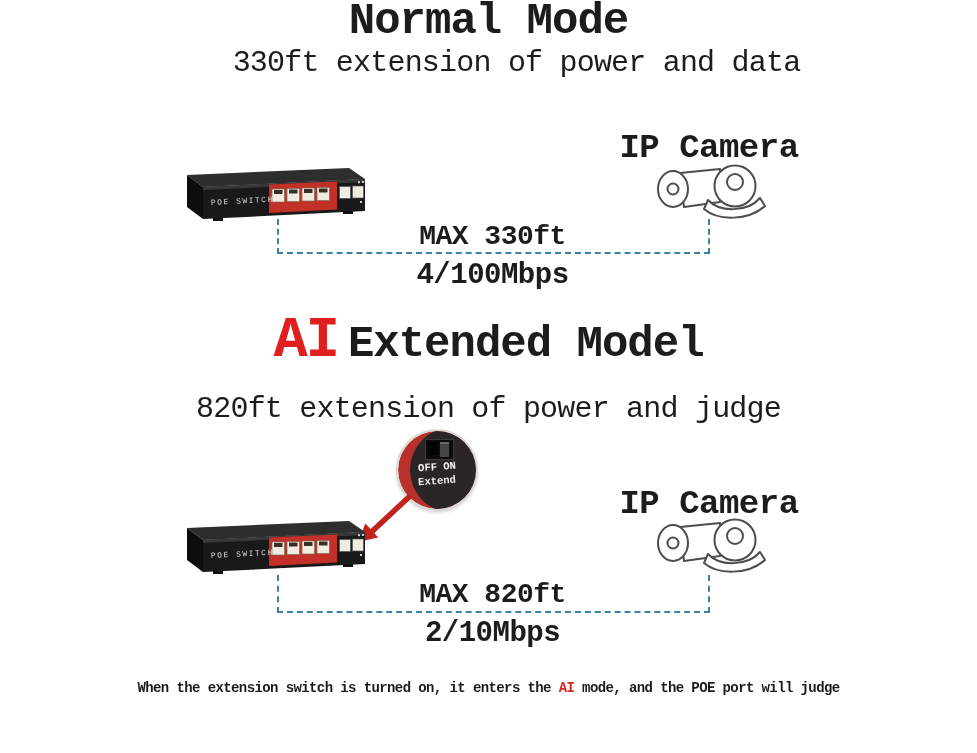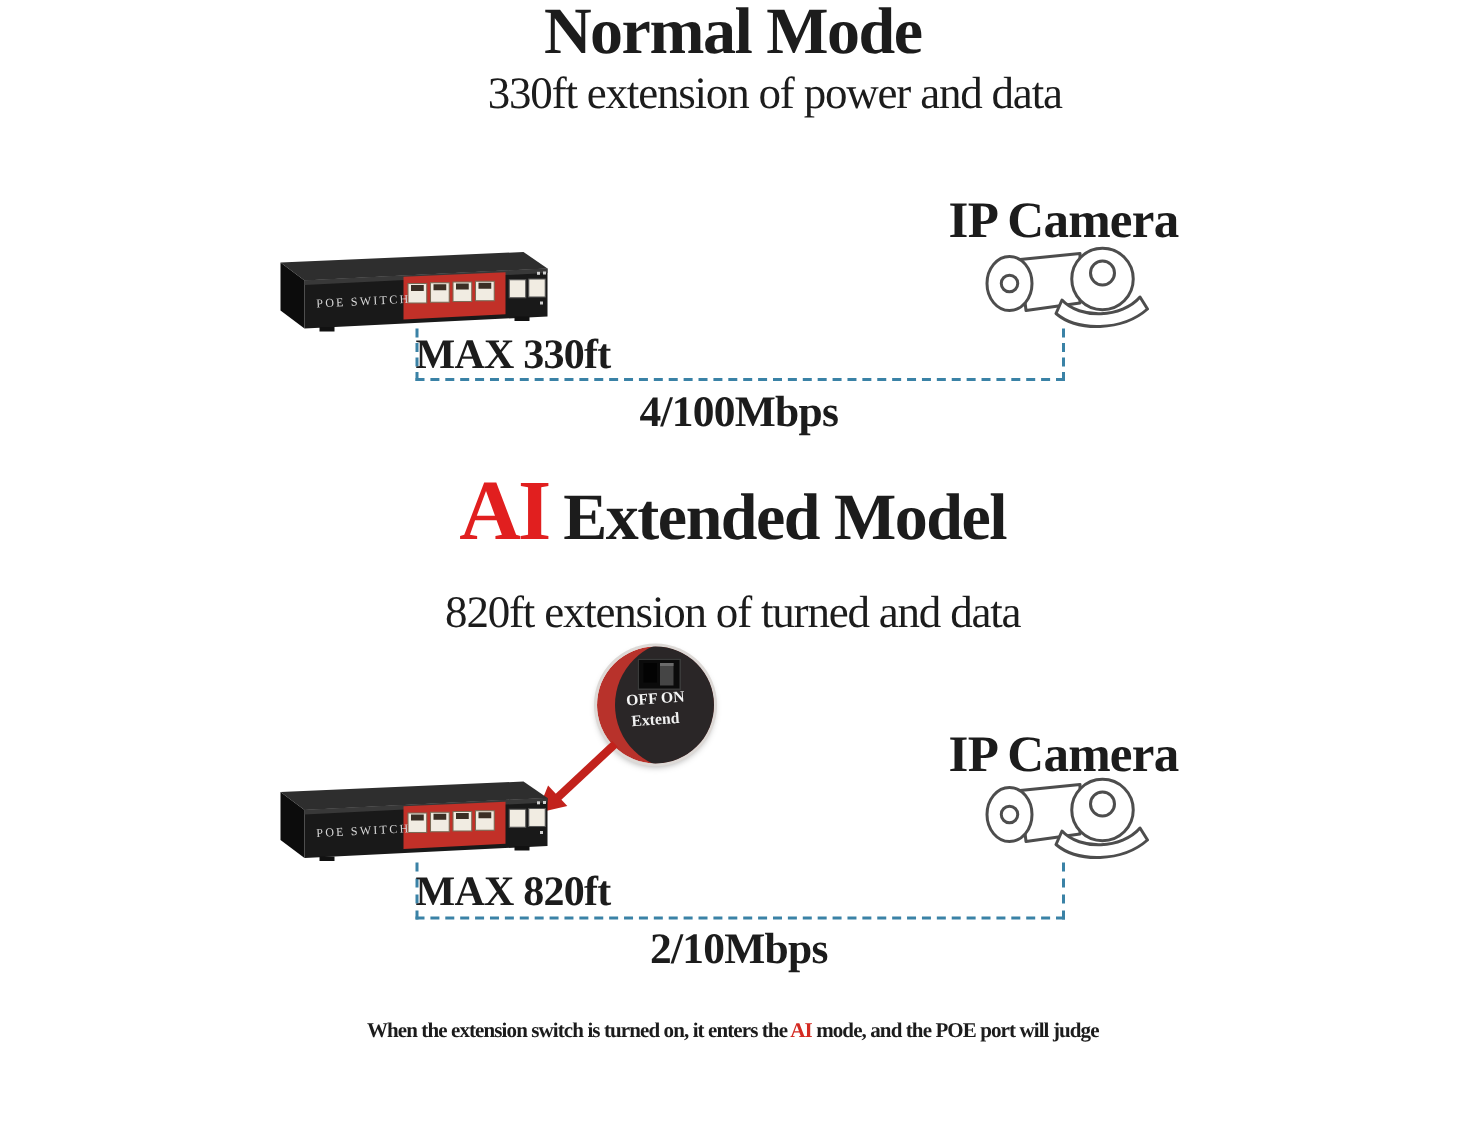--- a/index.html
+++ b/index.html
@@ -1,33 +1,33 @@
 <!DOCTYPE html>
 <html><head>
 <meta charset="utf-8">
 <style>
   html,body{margin:0;padding:0;background:#ffffff;}
   #page{position:relative;width:881px;height:753px;background:#ffffff;overflow:hidden;
-        font-family:Liberation Serif, serif;color:#1c1c1c;border-radius:13px;}
+        font-family:Liberation Mono, monospace;color:#1c1c1c;border-radius:13px;}
   .abs{position:absolute;}
   .ctr{left:0;width:977px;text-align:center;}
 
   
   .h-main{top:-4px;font-size:44px;line-height:50px;font-weight:bold;letter-spacing:-1px;}
   .h-sub{top:45px;font-size:30px;line-height:36px;font-weight:400;letter-spacing:-0.8px;padding-left:28px;}
   .ext-title{top:308px;line-height:66px;text-align:center;}
   .ext-title .ai{color:#e11f1f;font-size:57px;font-weight:bold;letter-spacing:-2px;margin-right:10px;vertical-align:baseline;}
   .ext-title .rest{font-size:44px;font-weight:bold;letter-spacing:-1px;vertical-align:baseline;}
   .h-sub2{top:391px;font-size:30px;line-height:36px;font-weight:400;letter-spacing:-0.8px;}
 
   
   .bracket{border-left:2px dashed #3a82a6;border-right:2px dashed #3a82a6;border-bottom:2px dashed #3a82a6;}
   .bk1{left:277px;top:219px;width:429px;height:33px;}
   .bk2{left:277px;top:575px;width:429px;height:36px;}
-  .dist{left:277px;width:431px;font-size:28px;font-weight:bold;letter-spacing:-0.5px;}
+  .dist{left:277px;width:431px;text-align:center;font-size:28px;font-weight:bold;letter-spacing:-0.5px;}
   .d1{top:221px;} .d2{top:579px;}
   .spd{left:277px;width:431px;text-align:center;font-size:29px;font-weight:bold;letter-spacing:-0.5px;}
   .s1{top:259px;} .s2{top:617px;}
 
   
   .cam-label{left:614px;width:190px;text-align:center;font-size:34px;font-weight:bold;letter-spacing:-0.5px;}
   .cl1{top:129px;} .cl2{top:485px;}
   .cam-svg{width:116px;height:62px;}
   .cs1{left:650px;top:158px;} .cs2{left:650px;top:512px;}
 
@@ -102,21 +102,21 @@
     <circle cx="85" cy="24" r="8"></circle>
   </svg>
 
   <div class="abs bracket bk1"></div>
   <div class="abs dist d1">MAX 330ft</div>
   <div class="abs spd s1">4/100Mbps</div>
 
   <div class="abs ctr ext-title">
     <span class="ai">AI</span><span class="rest">Extended Model</span>
   </div>
-  <div class="abs ctr h-sub2">820ft extension of turned and data</div>
+  <div class="abs ctr h-sub2">820ft extension of power and judge</div>
 
   <div class="abs magnifier">
     <div class="mag-red"></div>
     <div class="mag-dark"></div>
     <div class="mag-toggle">
       <div class="knob-a"></div>
       <div class="knob-b"></div>
     </div>
     <div class="mag-t1">OFF ON</div>
     <div class="mag-t2">Extend</div>

